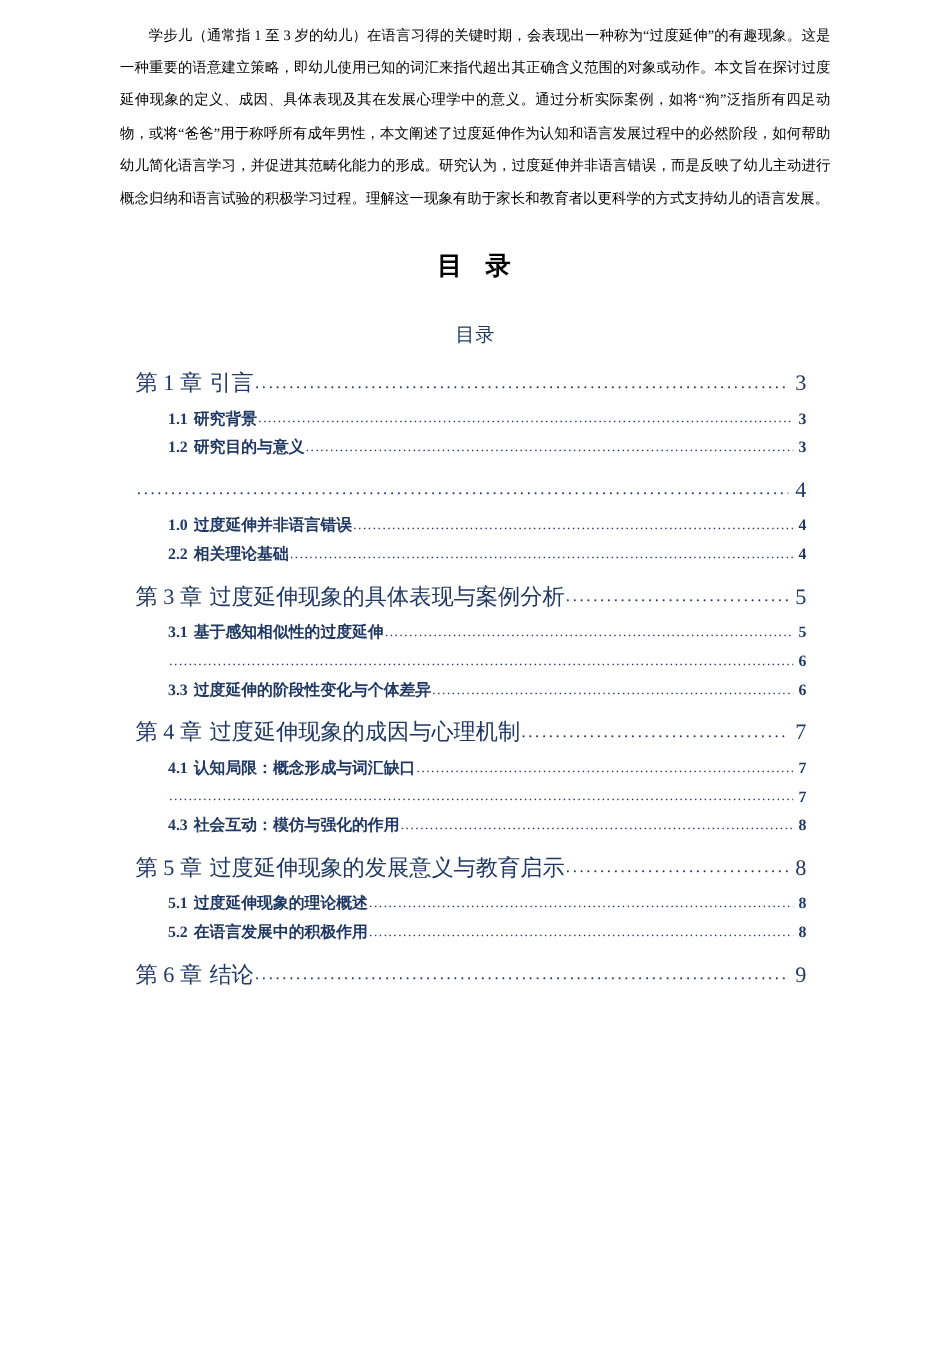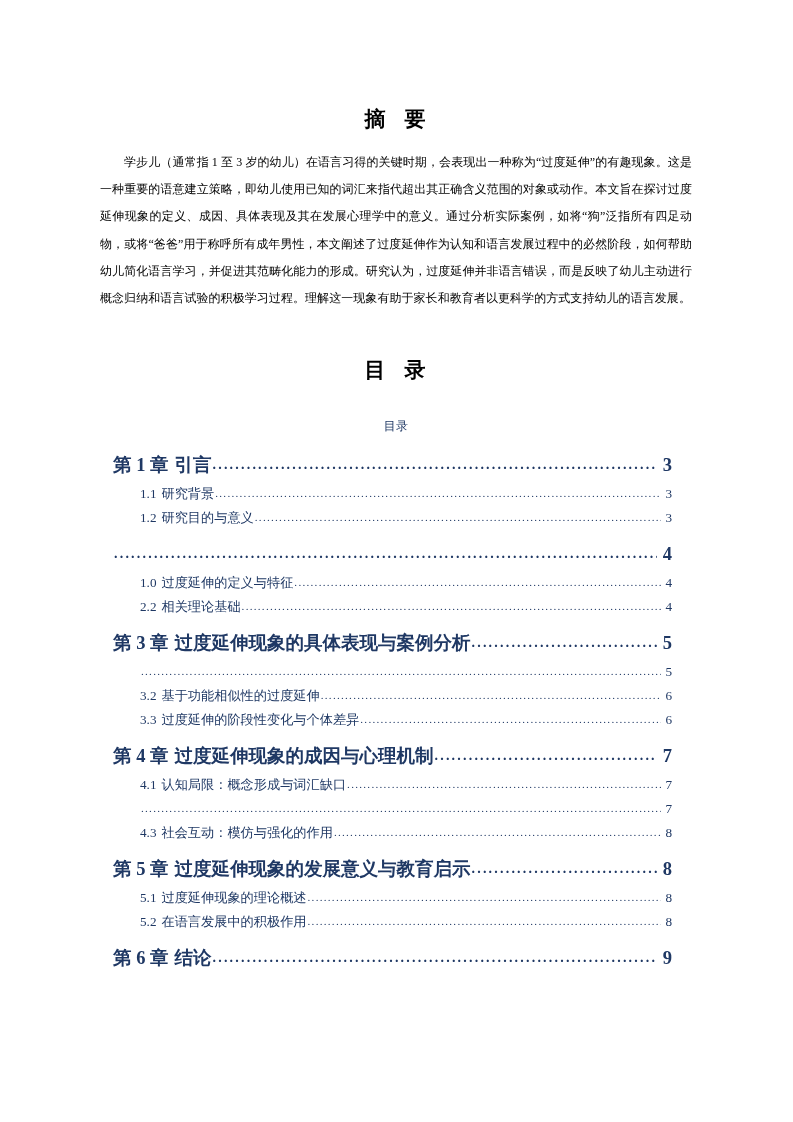--- a/index.html
+++ b/index.html
@@ -51,42 +51,41 @@
     font-size: 12px;
     line-height: 27.2px;
     text-align: justify;
     text-justify: inter-ideograph;
     text-indent: 2em;
     color: #000000;
     letter-spacing: 0.005em;
   }
 
   
-  #toc-heading { margin-top: 44px; }
+  #toc-heading { margin-top: 28px; }
 
   .toc-label {
     text-align: center;
-    font-size: 12px;
+    font-size: 16px;
     color: #1f3864;
     margin-top: 34px;
     letter-spacing: 0.02em;
   }
 
   .toc-list {
     margin-top: 14px;
     width: 572px;
   }
 
   .toc-entry {
     display: flex;
     align-items: baseline;
     color: #1f3864;
     width: 100%;
     box-sizing: border-box;
-    font-weight: bold;
   }
 
   .toc-entry .txt {
     white-space: nowrap;
     flex: 0 0 auto;
   }
 
   .toc-entry .leader {
     flex: 1 1 auto;
     min-width: 6px;
@@ -120,42 +119,39 @@
   .toc-entry.lvl1 .leader::after {
     font-size: 14px;
     letter-spacing: 2.2px;
   }
   .toc-entry.lvl1 .pg { font-size: 18.5px; min-width: 14px; }
   .toc-entry.lvl1 .chapgap { display:inline-block; width: 6px; }
 
   
   .toc-entry.lvl2 {
     font-size: 13.2px;
-    font-weight: normal;
+    font-weight: bold;
     height: 24px;
     line-height: 24px;
     padding-left: 40px;
   }
   .toc-entry.lvl2 .leader::after {
     font-size: 11px;
     letter-spacing: 1.3px;
     font-weight: normal;
   }
   .toc-entry.lvl2 .pg { font-size: 13.2px; min-width: 10px; }
   .toc-entry.lvl2 .numgap { display:inline-block; width: 5px; }
 </style>
 </head>
 <body>
 
 <div class="page">
   <div class="content">
 
-    <div class="section-heading" id="abstract-heading">
-      <span>摘</span><span class="gap"></span><span>要</span>
-    </div>
 
     <p class="abstract-body">学步儿（通常指 1 至 3 岁的幼儿）在语言习得的关键时期，会表现出一种称为“过度延伸”的有趣现象。这是一种重要的语意建立策略，即幼儿使用已知的词汇来指代超出其正确含义范围的对象或动作。本文旨在探讨过度延伸现象的定义、成因、具体表现及其在发展心理学中的意义。通过分析实际案例，如将“狗”泛指所有四足动物，或将“爸爸”用于称呼所有成年男性，本文阐述了过度延伸作为认知和语言发展过程中的必然阶段，如何帮助幼儿简化语言学习，并促进其范畴化能力的形成。研究认为，过度延伸并非语言错误，而是反映了幼儿主动进行概念归纳和语言试验的积极学习过程。理解这一现象有助于家长和教育者以更科学的方式支持幼儿的语言发展。</p>
 
     <div class="section-heading" id="toc-heading">
       <span>目</span><span class="gap"></span><span>录</span>
     </div>
 
     <div class="toc-label">目录</div>
 
     <div class="toc-list" id="toc-list">
@@ -172,40 +168,40 @@
         <div class="toc-entry lvl2">
           <span class="txt"><span>1.2</span><span class="numgap">&nbsp;</span><span>研究目的与意义</span></span>
           <span class="leader"></span>
           <span class="pg">3</span>
         </div>
         <div class="toc-entry lvl1">
           <span class="leader"></span>
           <span class="pg">4</span>
         </div>
         <div class="toc-entry lvl2">
-          <span class="txt"><span>1.0</span><span class="numgap">&nbsp;</span><span>过度延伸的定义与特征</span></span>
+          <span class="txt"><span>1.0</span><span class="numgap">&nbsp;</span><span>过度延伸并非语言错误</span></span>
           <span class="leader"></span>
           <span class="pg">4</span>
         </div>
         <div class="toc-entry lvl2">
           <span class="txt"><span>2.2</span><span class="numgap">&nbsp;</span><span>相关理论基础</span></span>
           <span class="leader"></span>
           <span class="pg">4</span>
         </div>
         <div class="toc-entry lvl1">
           <span class="txt"><span>第 3 章</span><span class="chapgap">&nbsp;</span><span>过度延伸现象的具体表现与案例分析</span></span>
           <span class="leader"></span>
           <span class="pg">5</span>
         </div>
         <div class="toc-entry lvl2">
+          <span class="txt"><span>3.1</span><span class="numgap">&nbsp;</span><span>基于感知相似性的过度延伸</span></span>
           <span class="leader"></span>
           <span class="pg">5</span>
         </div>
         <div class="toc-entry lvl2">
-          <span class="txt"><span>3.2</span><span class="numgap">&nbsp;</span><span>基于功能相似性的过度延伸</span></span>
           <span class="leader"></span>
           <span class="pg">6</span>
         </div>
         <div class="toc-entry lvl2">
           <span class="txt"><span>3.3</span><span class="numgap">&nbsp;</span><span>过度延伸的阶段性变化与个体差异</span></span>
           <span class="leader"></span>
           <span class="pg">6</span>
         </div>
         <div class="toc-entry lvl1">
           <span class="txt"><span>第 4 章</span><span class="chapgap">&nbsp;</span><span>过度延伸现象的成因与心理机制</span></span>

